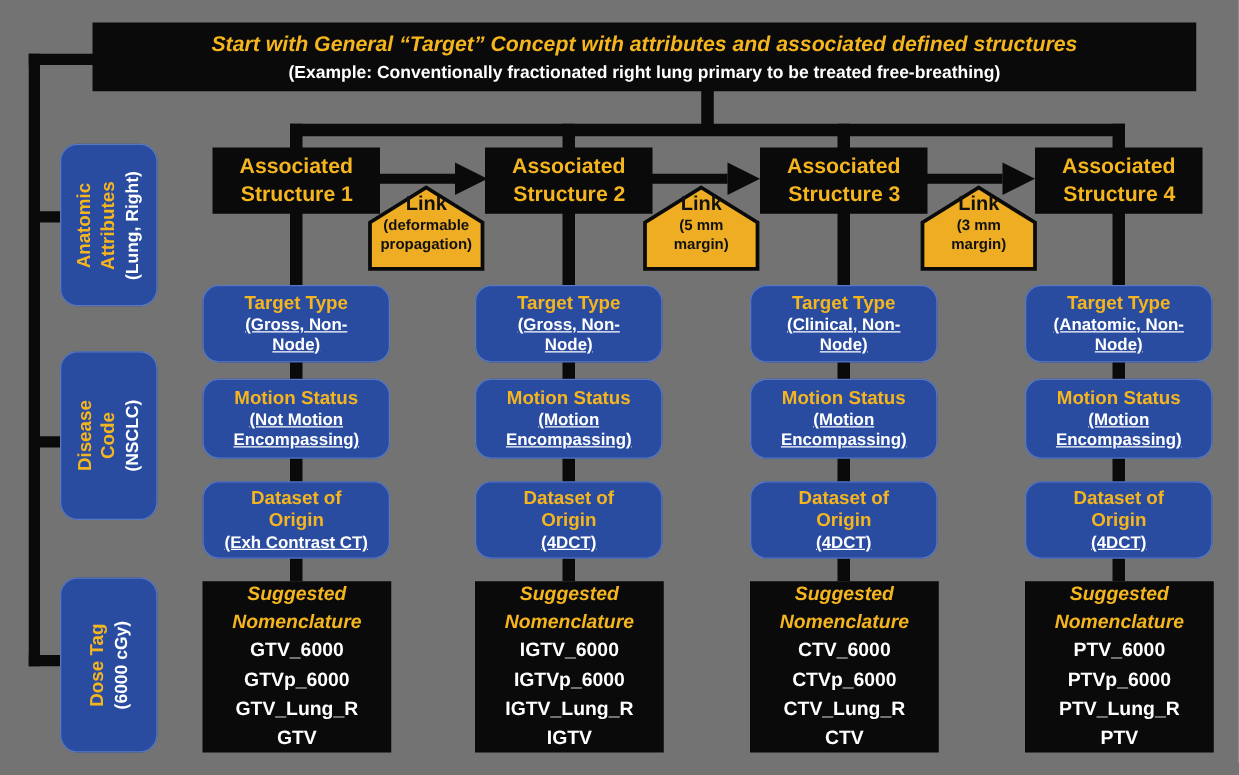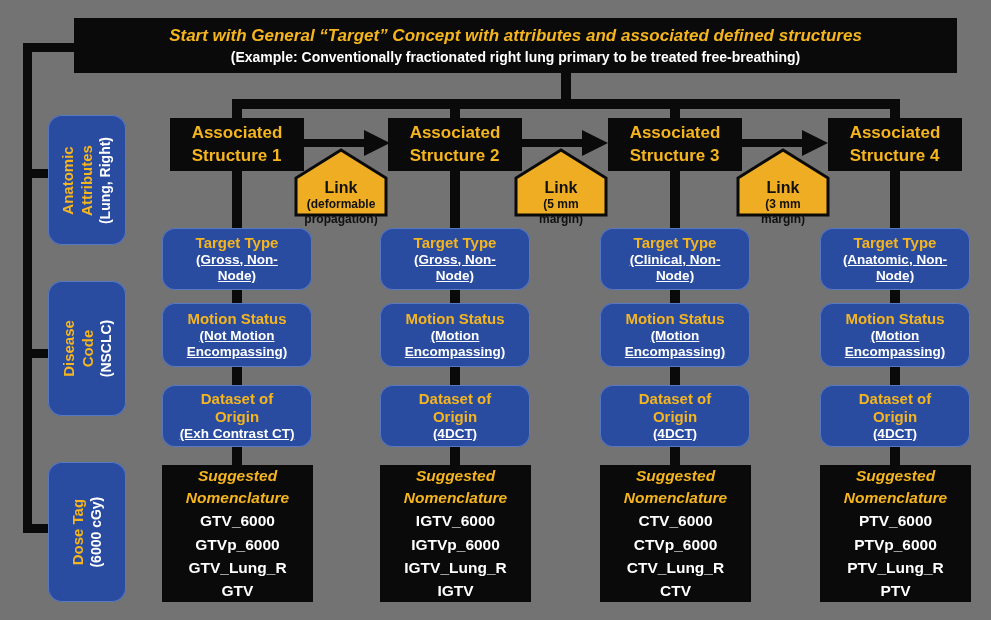--- a/index.html
+++ b/index.html
@@ -38,21 +38,21 @@
     display:flex;align-items:center;justify-content:center;
     box-shadow:inset 0 0 0 1px rgba(120,150,215,.6);
   }
   .rot{transform:rotate(-90deg);text-align:center;white-space:nowrap;}
   .side-title{color:var(--yellow-text);font-size:15px;line-height:1.25;white-space:pre-line;}
   .side-sub{color:#ffffff;font-size:14px;line-height:1.25;}
   
   .as-box{
     position:absolute;top:118px;width:134px;height:53px;
     background:var(--black);z-index:3;
-    display:flex;align-items:center;justify-content:center;text-align:left;
+    display:flex;align-items:center;justify-content:center;text-align:right;
   }
   .as-label{color:var(--yellow-text);font-size:17px;line-height:1.3;white-space:pre-line;}
   
   .bb{
     position:absolute;width:150px;
     background:var(--blue);border-radius:13px;z-index:3;
     display:flex;flex-direction:column;align-items:center;justify-content:center;
     text-align:center;
     box-shadow:inset 0 0 0 1px rgba(120,150,215,.6);
   }
@@ -72,21 +72,21 @@
   .arrow-head{
     position:absolute;top:130px;width:0;height:0;z-index:2;
     border-top:13px solid transparent;border-bottom:13px solid transparent;
     border-left:26px solid var(--black);
   }
   
   .pent{position:absolute;top:148px;width:96px;height:70px;z-index:2;}
   .pent svg{position:absolute;left:0;top:0;width:96px;height:70px;}
   .pent path{fill:var(--gold);stroke:var(--black);stroke-width:3;}
   .pent-text{
-    position:absolute;left:0;top:30px;width:96px;
+    position:absolute;left:0;top:6px;width:96px;
     text-align:center;z-index:2;color:#111111;
   }
   .pent-label{font-size:16px;line-height:1.2;}
   .pent-detail{font-size:12px;line-height:1.2;white-space:pre-line;}
 </style>
 </head>
 <body>
 
 <div class="stage">
 

